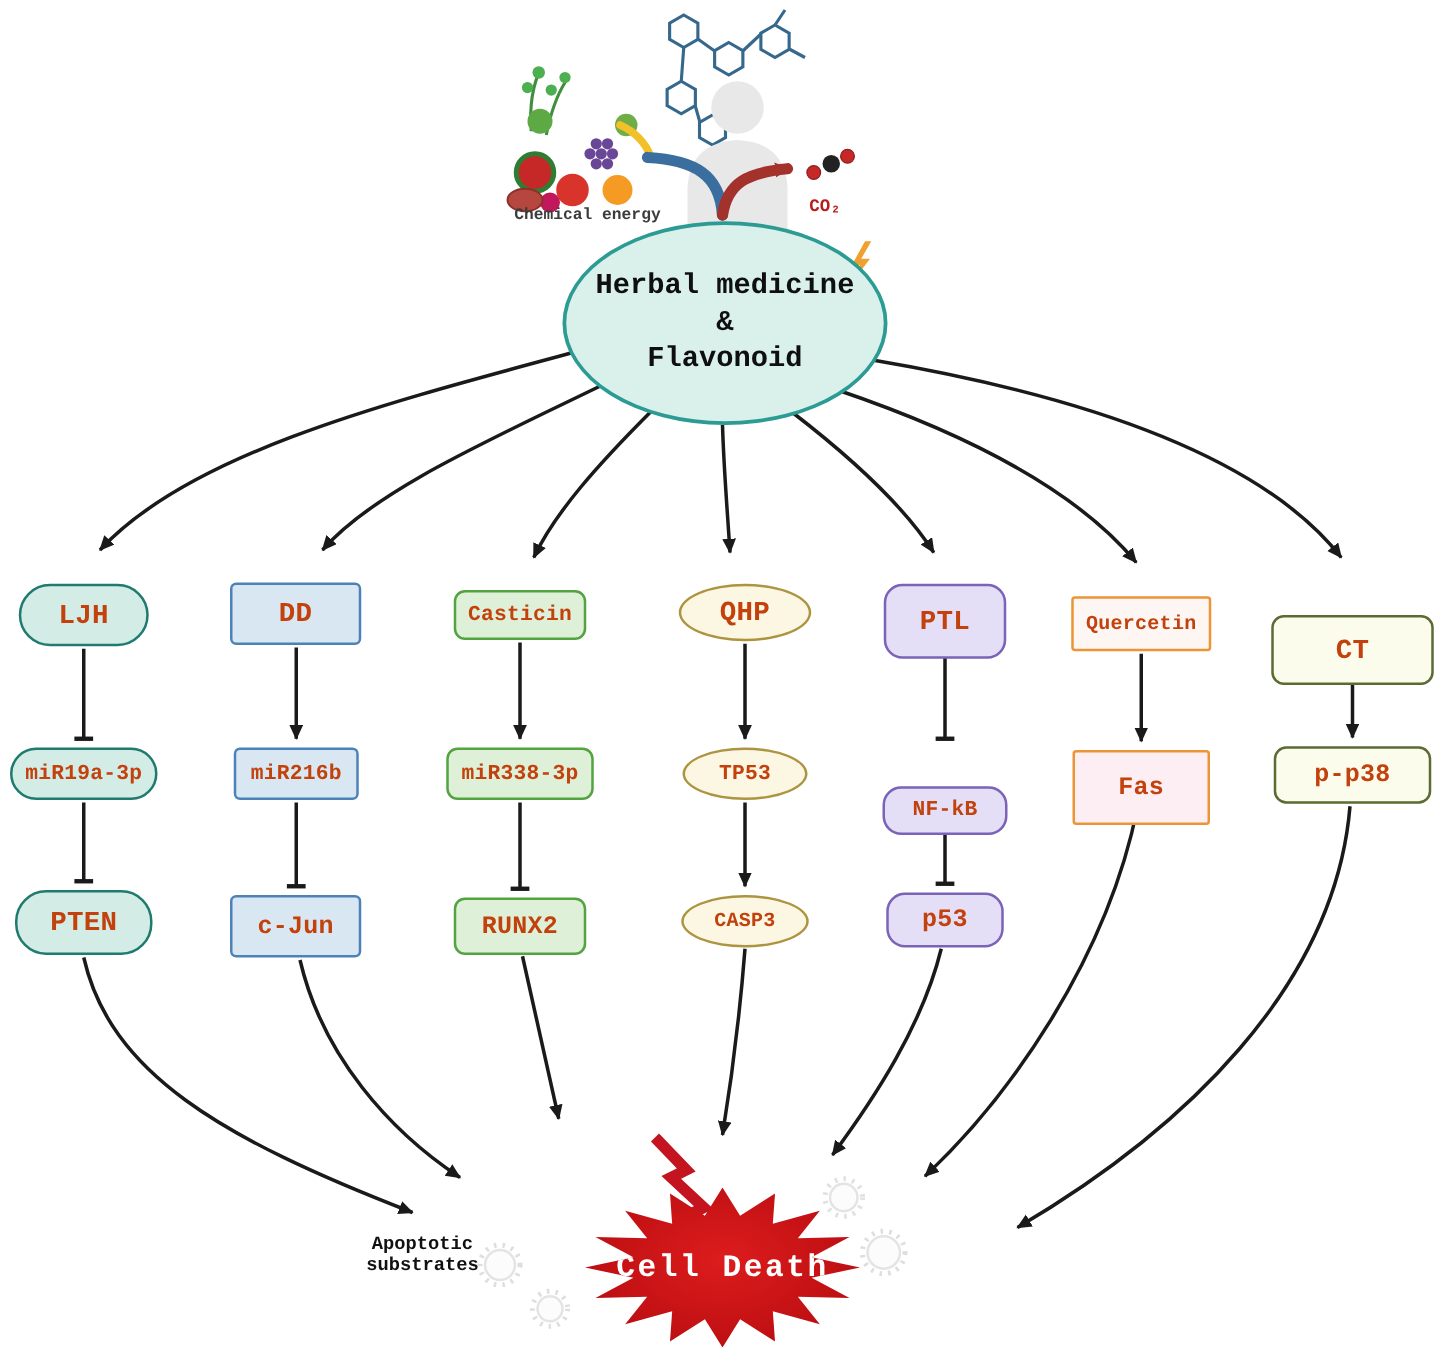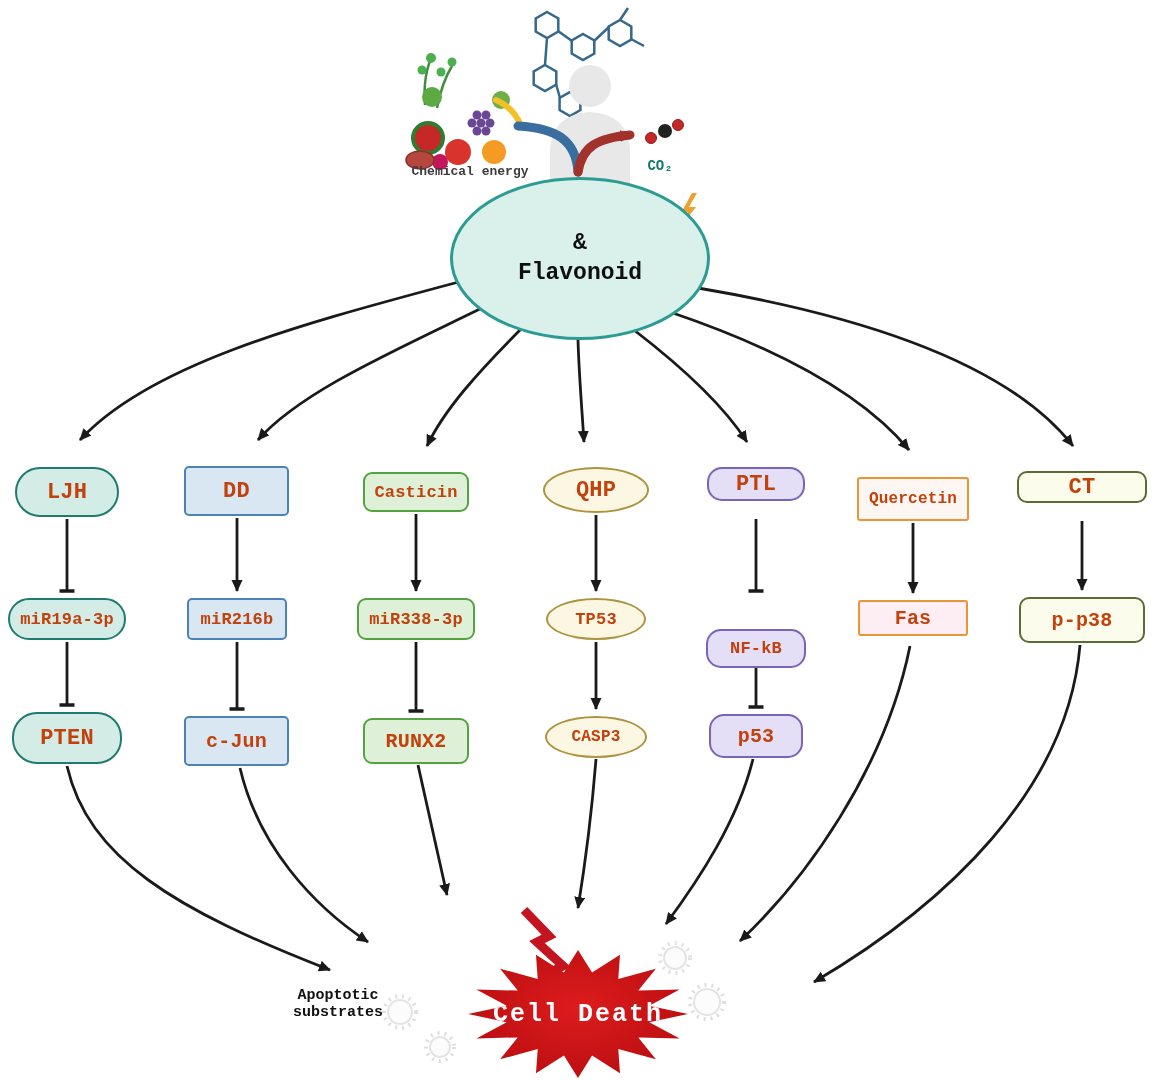--- a/index.html
+++ b/index.html
@@ -44,21 +44,21 @@
   #cell-death {
     position:absolute; left:468px; top:950px; width:220px; height:128px; z-index:4;
     background:radial-gradient(ellipse at 50% 45%, #dd1c1d 0%, #c01013 65%, #a50c10 100%);
     clip-path:polygon(100% 50%, 82.4% 56.4%, 96.2% 69.1%, 77.4% 68.3%, 85.4% 85.4%, 68.3% 77.4%, 69.1% 96.2%, 56.4% 82.4%, 50% 100%, 43.6% 82.4%, 30.9% 96.2%, 31.7% 77.4%, 14.6% 85.4%, 22.6% 68.3%, 3.8% 69.1%, 17.6% 56.4%, 0% 50%, 17.6% 43.6%, 3.8% 30.9%, 22.6% 31.7%, 14.6% 14.6%, 31.7% 22.6%, 30.9% 3.8%, 43.6% 17.6%, 50% 0%, 56.4% 17.6%, 69.1% 3.8%, 68.3% 22.6%, 85.4% 14.6%, 77.4% 31.7%, 96.2% 30.9%, 82.4% 43.6%);
     display:flex; align-items:center; justify-content:center;
   }
   #cell-death span { color:#ffffff; font-weight:700; font-size:25px; letter-spacing:2px; }
 
   .caption { position:absolute; z-index:3; font-weight:700; color:#1c1c1c; text-align:center; }
   #chem-energy { left:403px; top:164px; width:134px; font-size:13px; color:#3c3c3c; }
-  #co2-label   { left:638px; top:158px; width:44px; font-size:14px; color:#0f766e; }
+  #co2-label   { left:638px; top:158px; width:44px; font-size:14px; color:#b91c1c; }
   #apoptotic   { left:248px; top:974px; width:180px; font-size:15px; color:#111;margin-top:13px; }
 </style>
 </head>
 <body>
 
 <div id="canvas">
 
   <svg id="bg" width="1155" height="1080" viewBox="0 0 1155 1080">
     <defs>
       <marker id="mArrow" markerUnits="userSpaceOnUse" markerWidth="14" markerHeight="12" refX="11" refY="5.5" orient="auto">
@@ -183,48 +183,49 @@
 
     <g>
       <path d="M524 910 L549 936 L537 942 L563 966 L551 972 L566 986" stroke="#c41420" stroke-width="9" fill="none" stroke-linejoin="miter" marker-end="url(#mArrowRibbon)"></path>
     </g>
   </svg>
 
   <div class="caption" id="chem-energy">Chemical energy</div>
   <div class="caption" id="co2-label">CO₂</div>
 
   <div id="hub">
+    <div>Herbal medicine</div>
     <div>&amp;</div>
     <div>Flavonoid</div>
   </div>
 
   <div class="node th-teal r24 fs-xl" style="left:15px;top:467px;width:104px;height:50px">LJH</div>
   <div class="node th-teal r20 fs-md" style="left:8px;top:598px;width:118px;height:42px">miR19a-3p</div>
   <div class="node th-blue r4 fs-xl" style="left:184px;top:466px;width:105px;height:50px">DD</div>
 
   <div class="node th-teal r24 fs-xl" style="left:12px;top:712px;width:110px;height:52px">PTEN</div>
   <div class="node th-blue r4 fs-md" style="left:187px;top:598px;width:100px;height:42px">miR216b</div>
   <div class="node th-blue r4 fs-lg" style="left:184px;top:716px;width:105px;height:50px">c-Jun</div>
 
   <div class="node th-green r8 fs-md" style="left:363px;top:472px;width:106px;height:40px">Casticin</div>
   <div class="node th-green r8 fs-md" style="left:357px;top:598px;width:118px;height:42px">miR338-3p</div>
   <div class="node th-green r8 fs-lg" style="left:363px;top:718px;width:106px;height:46px">RUNX2</div>
 
   <div class="node th-gold ell fs-xl" style="left:543px;top:467px;width:106px;height:46px">QHP</div>
   <div class="node th-gold ell fs-md" style="left:546px;top:598px;width:100px;height:42px">TP53</div>
   <div class="node th-gold ell fs-sm" style="left:545px;top:716px;width:102px;height:42px">CASP3</div>
 
-  <div class="node th-purple r14 fs-xl" style="left:707px;top:467px;width:98px;height:34px">PTL</div>
+  <div class="node th-purple r14 fs-xl" style="left:707px;top:467px;width:98px;height:60px">PTL</div>
   <div class="node th-purple r14 fs-md" style="left:706px;top:629px;width:100px;height:39px">NF-kB</div>
   <div class="node th-purple r14 fs-lg" style="left:709px;top:714px;width:94px;height:44px">p53</div>
 
   <div class="node th-orange r2 fs-sm" style="left:857px;top:477px;width:112px;height:44px">Quercetin</div>
-  <div class="node th-orangepink r2 fs-lg" style="left:858px;top:600px;width:110px;height:36px">Fas</div>
-
-  <div class="node th-cream r10 fs-xl" style="left:1017px;top:471px;width:130px;height:32px;border-radius:10px">CT</div>
+  <div class="node th-orangepink r2 fs-lg" style="left:858px;top:600px;width:110px;height:60px">Fas</div>
+
+  <div class="node th-cream r10 fs-xl" style="left:1017px;top:492px;width:130px;height:56px;border-radius:10px">CT</div>
   <div class="node th-cream r10 fs-lg" style="left:1019px;top:597px;width:126px;height:46px;border-radius:10px">p-p38</div>
 
   <div class="caption" id="apoptotic">Apoptotic substrates</div>
 
   <div id="cell-death">
     <span>Cell Death</span>
   </div>
 
 </div>
 

